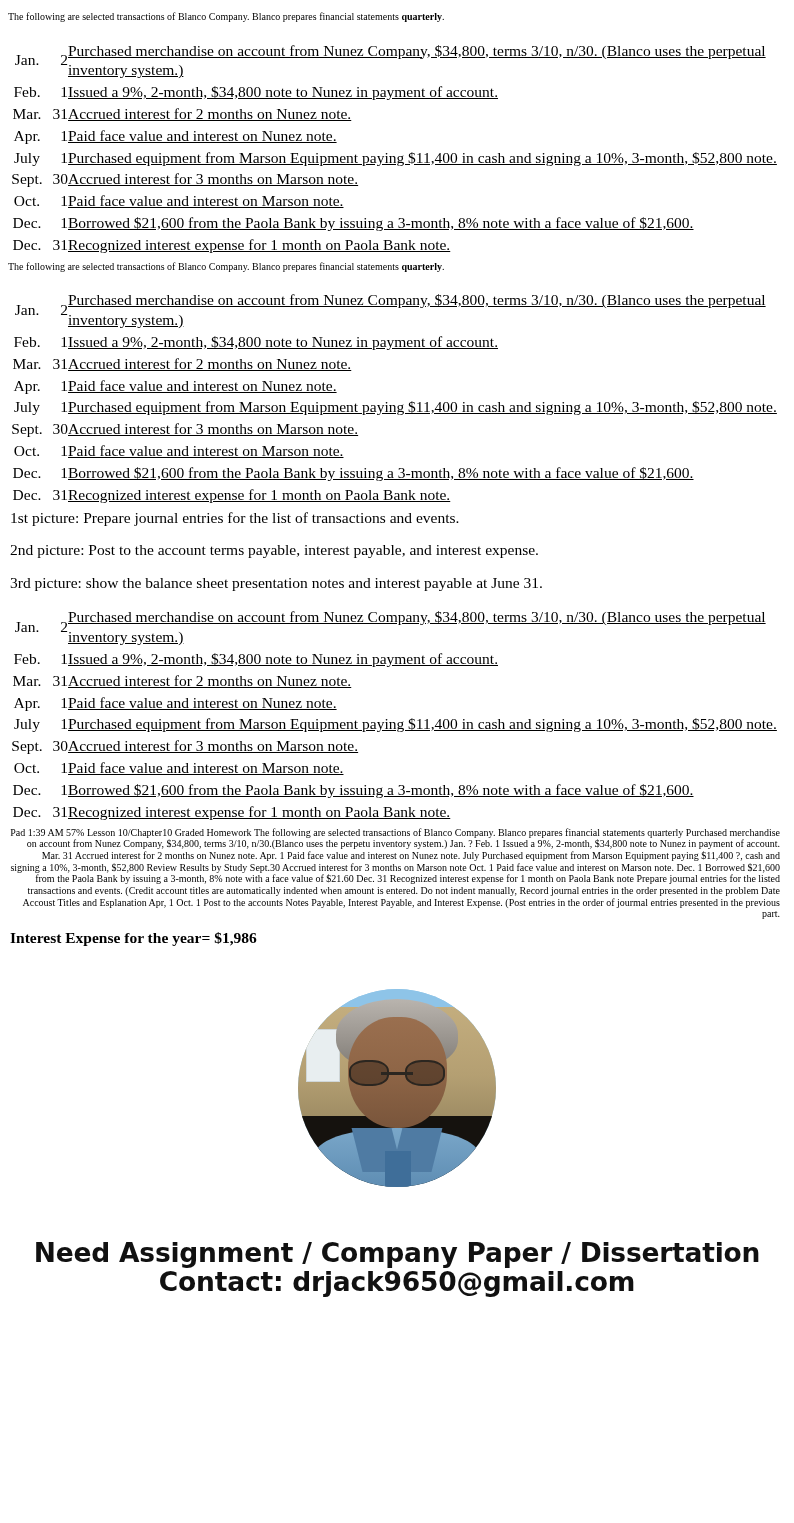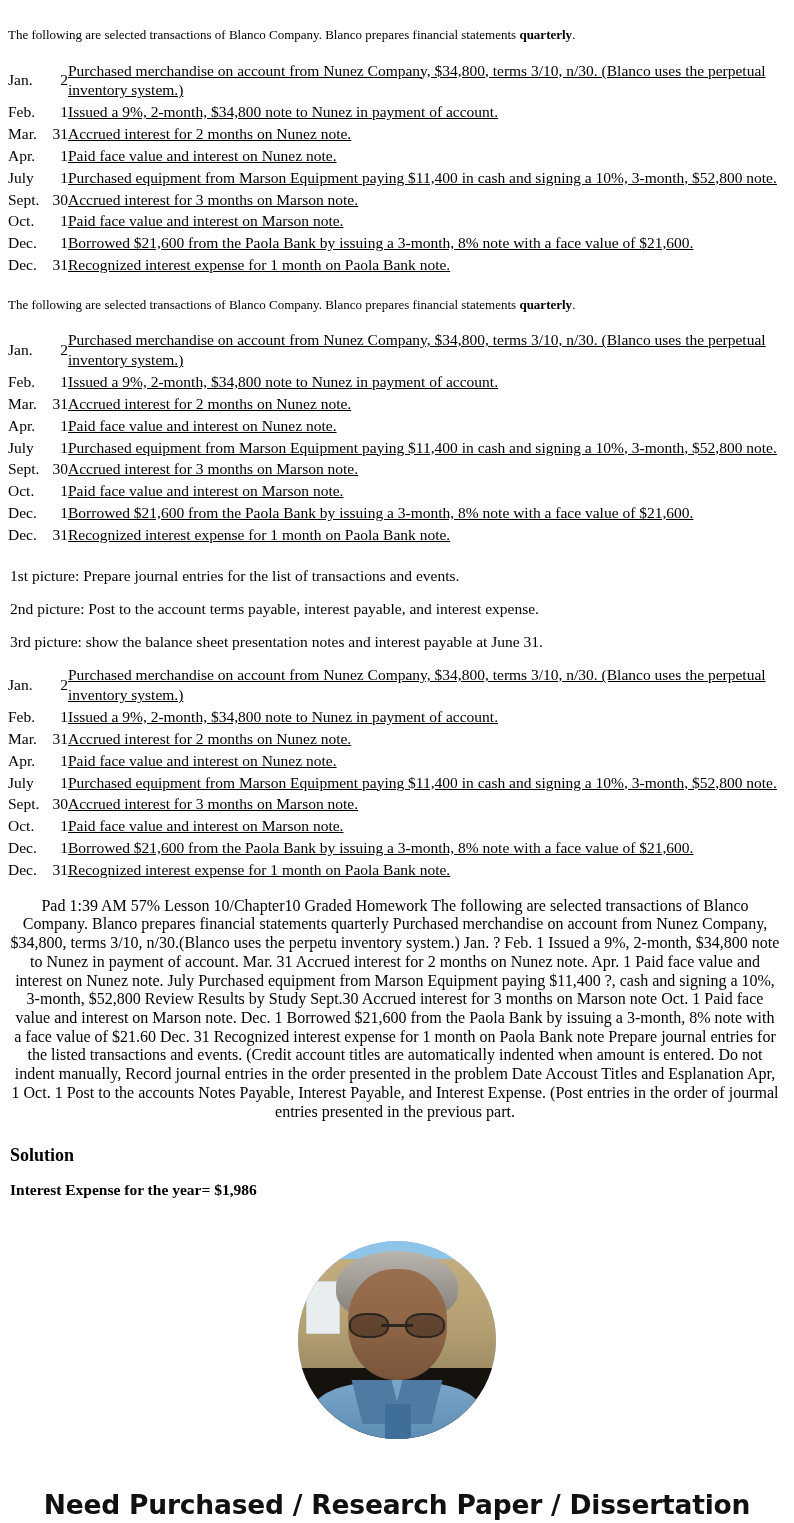--- a/index.html
+++ b/index.html
@@ -13,41 +13,41 @@
     font-family: "Liberation Serif", "DejaVu Serif", serif;
     color: #000000;
     -webkit-font-smoothing: antialiased;
   }
   .page {
     width: 794px;
     box-sizing: border-box;
     padding: 6px 8px 10px 8px;
   }
   p.intro {
-    font-size: 13px;
+    font-size: 10px;
     line-height: 1.35;
-    margin: 20px 0 16px 0;
+    margin: 4px 0 16px 0;
   }
   p.intro b { font-weight: bold; }
 
   
   table.txn {
     border-collapse: collapse;
     width: 100%;
     margin: 0 0 2px 0;
   }
   table.txn td {
     font-size: 15.5px;
     line-height: 1.28;
     vertical-align: middle;
     padding: 1px 0;
     border: none;
   }
   td.month {
-    text-align: left;
+    text-align: center;
     white-space: nowrap;
     width: 38px;
     padding-left: 6px;
   }
   td.day {
     text-align: right;
     white-space: nowrap;
     width: 22px;
     padding-right: 6px;
   }
@@ -56,28 +56,28 @@
     padding-right: 26px;
     text-decoration: underline;
   }
 
   
   p.note {
     font-size: 15.5px;
     line-height: 1.35;
     margin: 12px 0 12px 2px;
   }
-  p.note.first { margin-top: 20px; }
+  p.note.first { margin-top: 2px; }
 
   
   p.dense {
-    font-size: 16px;
+    font-size: 10px;
     line-height: 1.17;
-    margin: 16px 0 8px 2px;
-    text-align: center;
+    margin: 4px 0 8px 2px;
+    text-align: right;
     padding-right: 6px;
   }
 
   h2.solution {
     font-size: 18px;
     font-weight: bold;
     margin: 24px 0 14px 2px;
   }
   p.answer {
     font-size: 15.5px;
@@ -352,21 +352,20 @@
       <tr>
         <td class="month">Dec.</td>
         <td class="day">31</td>
         <td class="desc">Recognized interest expense for 1 month on Paola Bank note.</td>
       </tr>
     </tbody>
   </table>
 
   <p class="dense">Pad 1:39 AM 57% Lesson 10/Chapter10 Graded Homework The following are selected transactions of Blanco Company. Blanco prepares financial statements quarterly Purchased merchandise on account from Nunez Company, $34,800, terms 3/10, n/30.(Blanco uses the perpetu inventory system.) Jan. ? Feb. 1 Issued a 9%, 2-month, $34,800 note to Nunez in payment of account. Mar. 31 Accrued interest for 2 months on Nunez note. Apr. 1 Paid face value and interest on Nunez note. July Purchased equipment from Marson Equipment paying $11,400 ?, cash and signing a 10%, 3-month, $52,800 Review Results by Study Sept.30 Accrued interest for 3 months on Marson note Oct. 1 Paid face value and interest on Marson note. Dec. 1 Borrowed $21,600 from the Paola Bank by issuing a 3-month, 8% note with a face value of $21.60 Dec. 31 Recognized interest expense for 1 month on Paola Bank note Prepare journal entries for the listed transactions and events. (Credit account titles are automatically indented when amount is entered. Do not indent manually, Record journal entries in the order presented in the problem Date Accoust Titles and Esplanation Apr, 1 Oct. 1 Post to the accounts Notes Payable, Interest Payable, and Interest Expense. (Post entries in the order of jourmal entries presented in the previous part.</p>
 
-  <h2 class="solution">Solution</h2>
   <p class="answer">Interest Expense for the year= $1,986</p>
 
   <div class="avatar-wrap">
     <div class="avatar" title="portrait photo of a man wearing glasses and a blue shirt">
       <div class="av-sky"></div>
       <div class="av-wallL"></div>
       <div class="av-wallR"></div>
       <div class="av-panel"></div>
       <div class="av-dark"></div>
       <div class="av-hair"></div>
@@ -377,17 +376,17 @@
       </div>
       <div class="av-bridge"></div>
       <div class="av-shirt"></div>
       <div class="av-collarL"></div>
       <div class="av-collarR"></div>
       <div class="av-tie"></div>
     </div>
   </div>
 
   <div class="promo">
-    <div class="l1">Need Purchased / Research Paper / Dissertation</div>
+    <div class="l1">Need Assignment / Company Paper / Dissertation</div>
     <div class="l3">Contact: drjack9650@gmail.com</div>
   </div>
 
 </div>
 
 </body></html>

